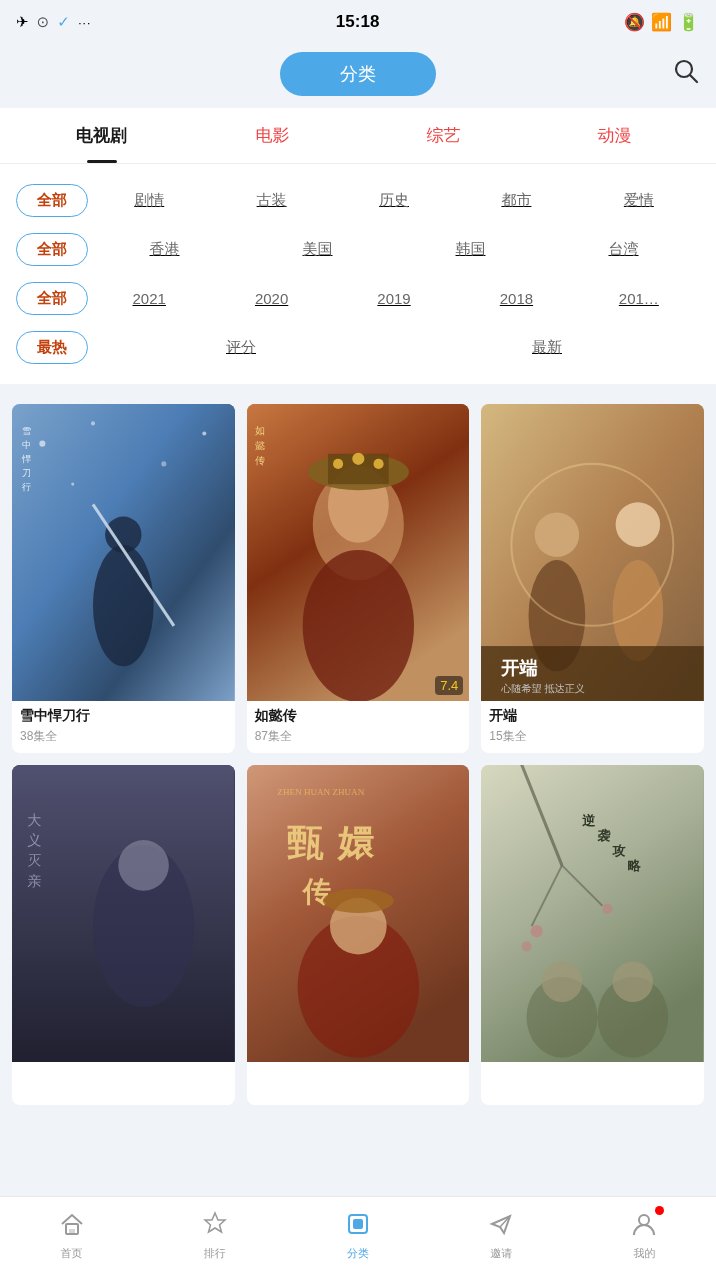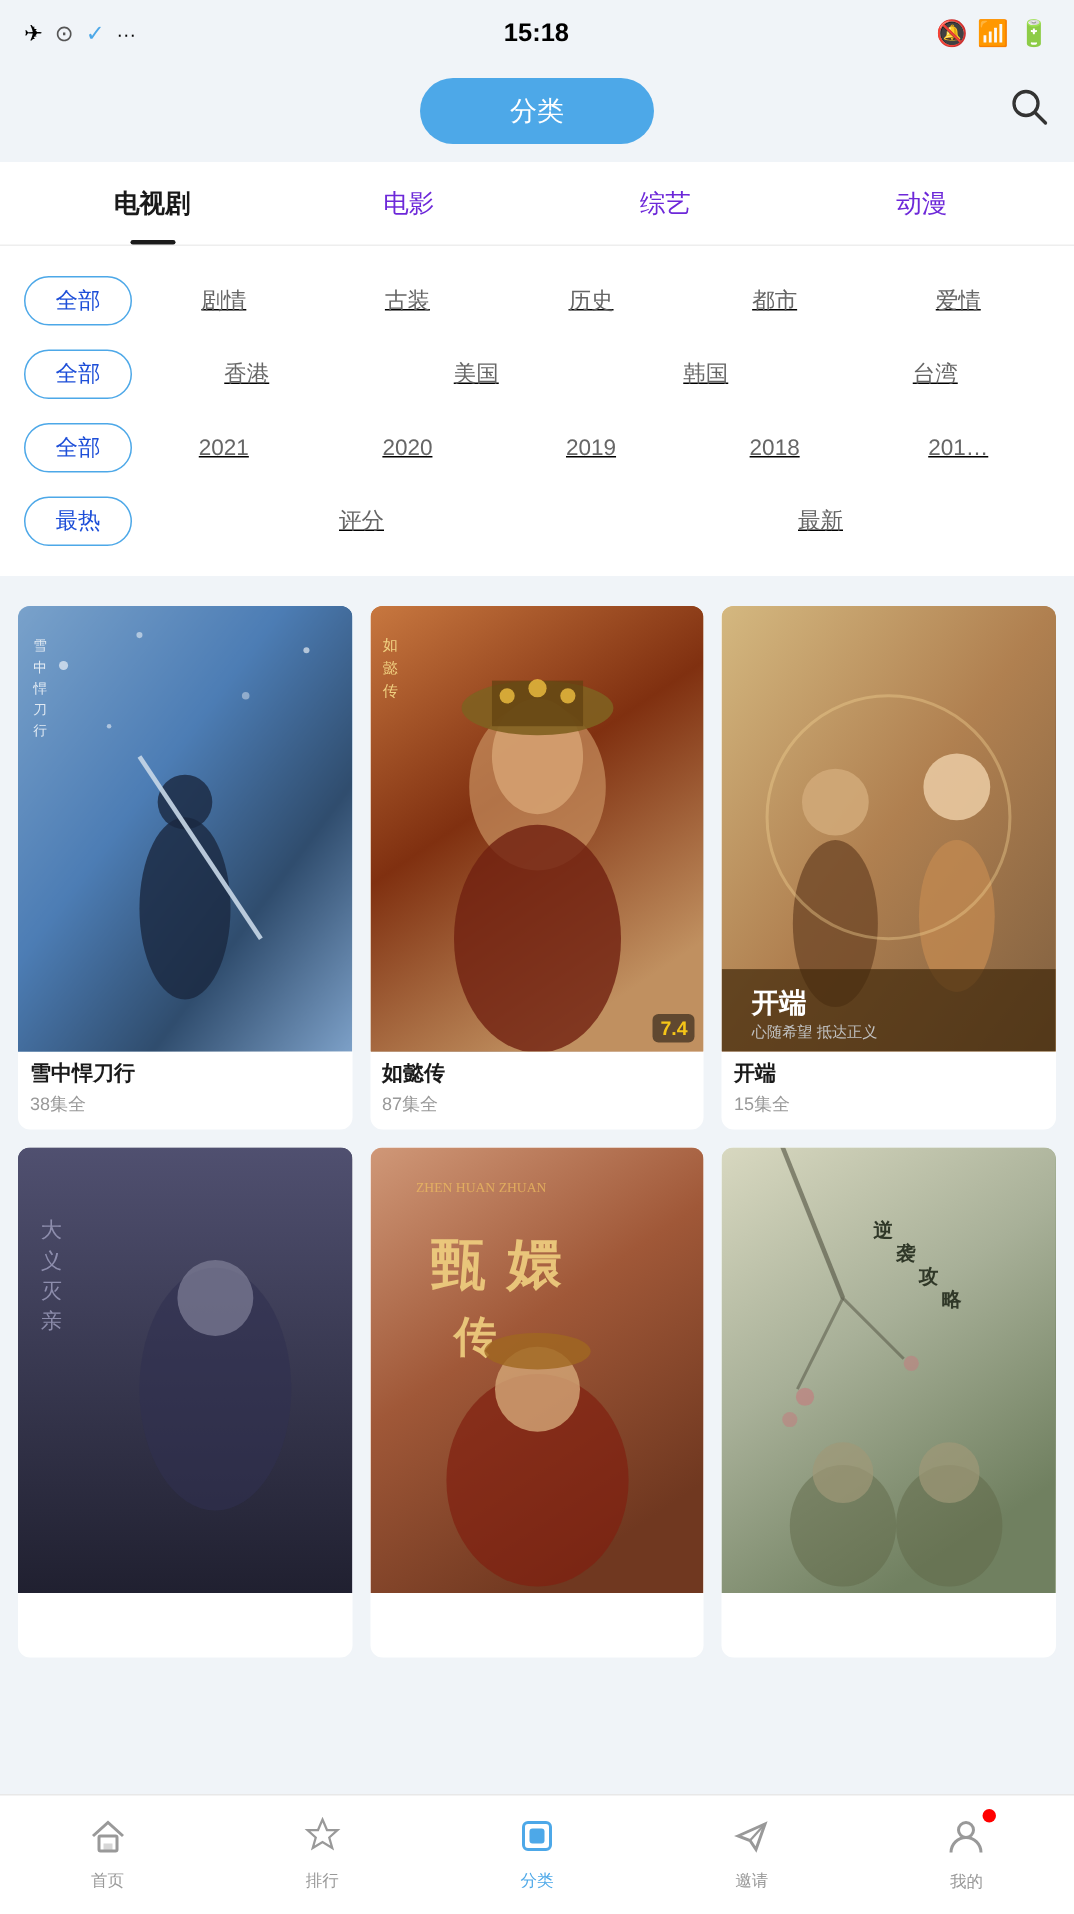--- a/index.html
+++ b/index.html
@@ -61,21 +61,21 @@
       align-items: center;
       padding: 0 16px;
       border-bottom: 1px solid #eee;
     }
     .cat-tab {
       flex: 1;
       text-align: center;
       padding: 16px 0;
       font-size: 17px;
       cursor: pointer;
-      color: #6d28d9;
+      color: #ef4444;
       position: relative;
     }
     .cat-tab.active {
       color: #1a1a1a;
       font-weight: 700;
     }
     .cat-tab.active::after {
       content: '';
       position: absolute;
       bottom: 0;
@@ -94,29 +94,30 @@
       margin-bottom: 8px;
     }
     .filter-row {
       display: flex;
       align-items: center;
       padding: 8px 16px;
       gap: 0;
     }
     .filter-all-btn {
       border: 1.5px solid #4da8e8;
-      color: #1d4ed8;
+      color: #c2410c;
       border-radius: 20px;
       padding: 6px 20px;
       font-size: 15px;
       background: white;
       cursor: pointer;
       white-space: nowrap;
       min-width: 72px;
       text-align: center;
+      font-weight: bold;
     }
     .filter-all-btn.hot {
       background: none;
     }
     .filter-items {
       display: flex;
       align-items: center;
       gap: 0;
       overflow: hidden;
       flex: 1;
@@ -154,21 +155,21 @@
       position: relative;
       overflow: hidden;
     }
     .drama-score-badge {
       position: absolute;
       bottom: 6px;
       right: 6px;
       background: rgba(0,0,0,0.5);
       color: #f5c518;
       font-size: 13px;
-      font-weight: 700;
+      font-weight: 400;
       padding: 2px 5px;
       border-radius: 4px;
     }
     .drama-info {
       padding: 6px 8px 8px;
     }
     .drama-title {
       font-size: 14px;
       font-weight: 600;
       color: #1a1a1a;

